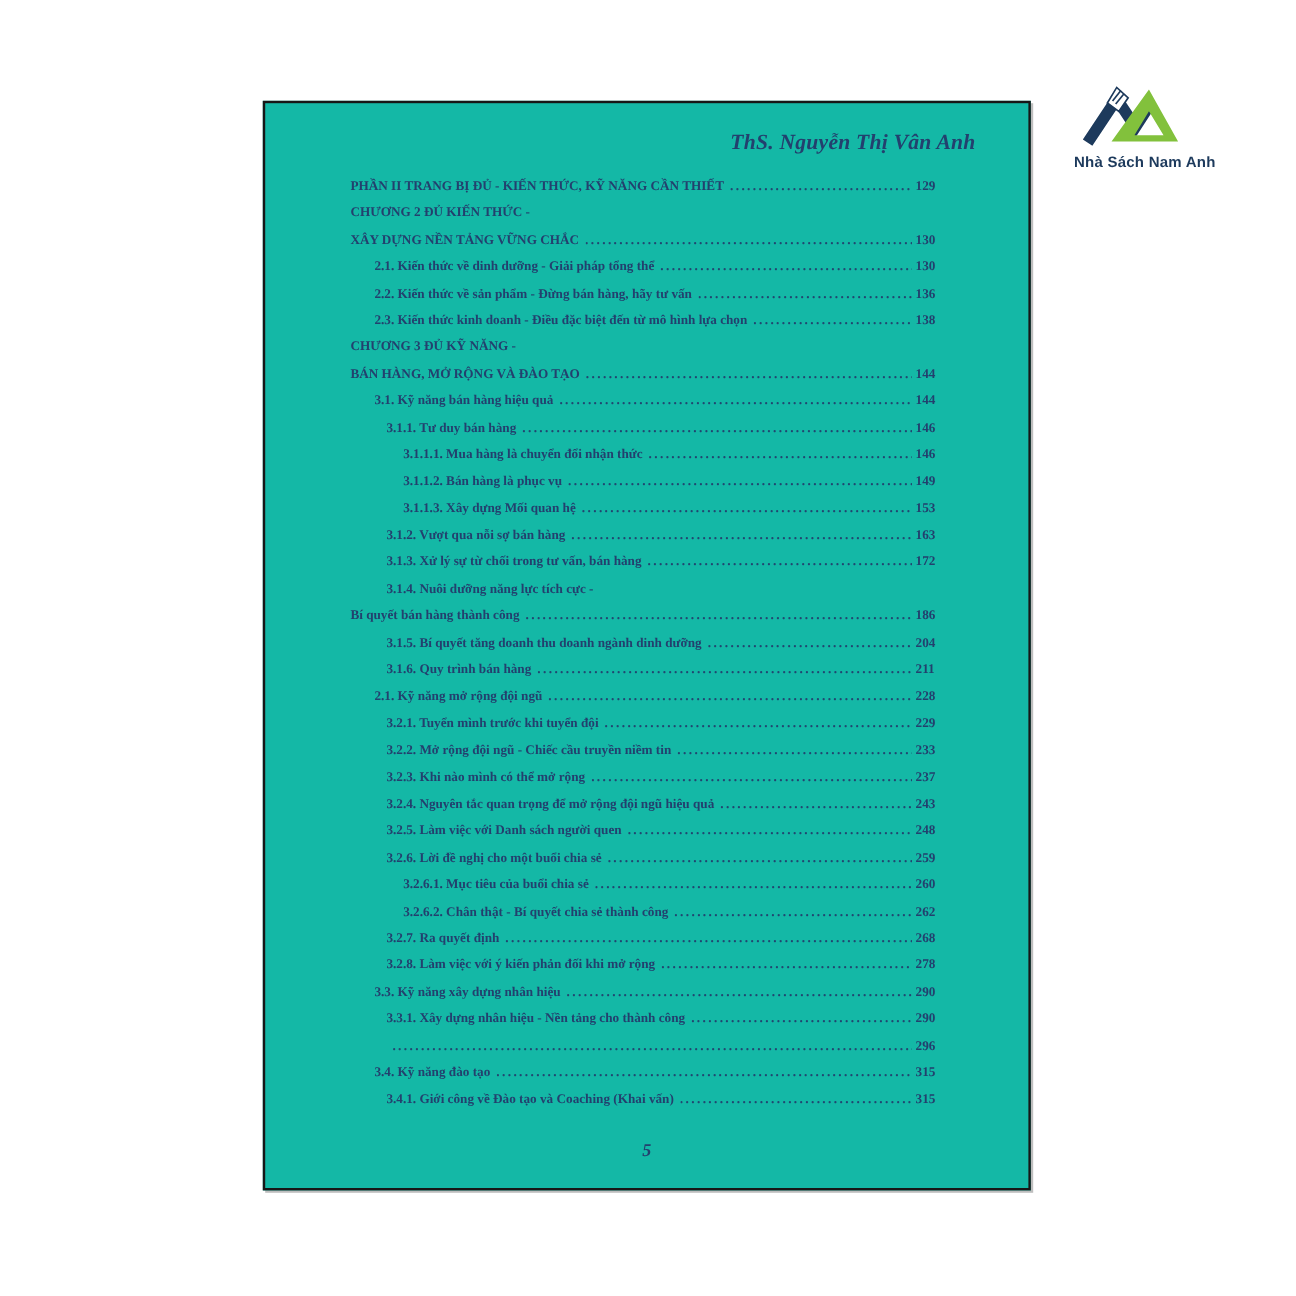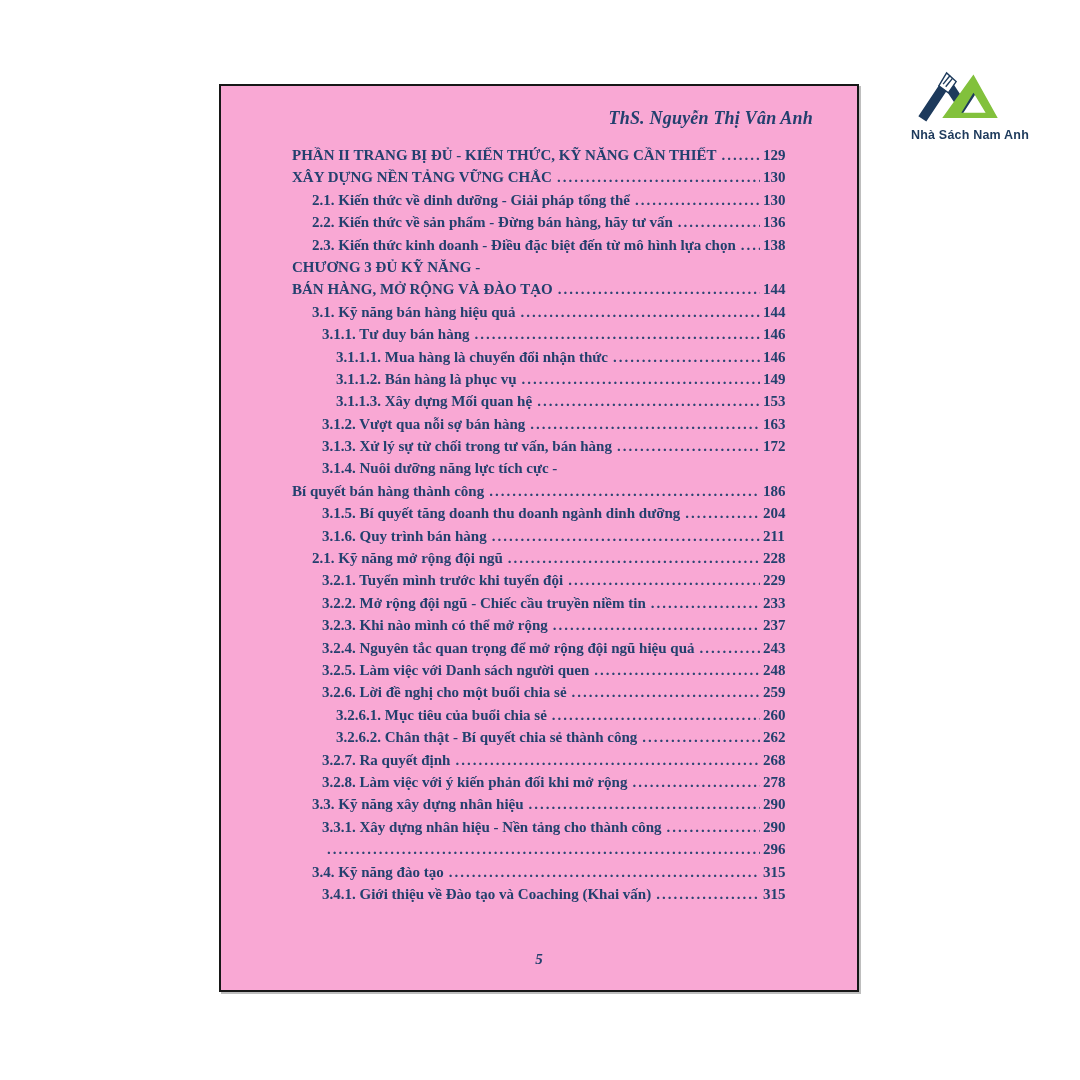--- a/index.html
+++ b/index.html
@@ -8,32 +8,32 @@
     --navy:#1d3a5c;
     --green:#82c13c;
     --border:#171717;
   }
   .canvas{position:relative;width:1080px;height:1080px;background:#fff;
     font-family:"Liberation Serif", serif;}
 
   
   .sheet{
     position:absolute;left:219px;top:84px;width:640px;height:908px;
-    box-sizing:border-box;background:#f9a8d4;
+    box-sizing:border-box;background:#14b8a6;
     border:2px solid var(--border);
     box-shadow:2px 2px 0 rgba(110,110,110,.45);
   }
   .author{
     position:absolute;top:22px;right:44px;
     font-style:italic;font-weight:700;font-size:18px;color:var(--ink);
     letter-spacing:.2px;
   }
   .toc{
     position:absolute;top:58px;left:71px;right:64px;
-    color:var(--ink);font-size:15px;
+    color:var(--ink);font-size:11px;
   }
   .toc-row{
     display:flex;align-items:baseline;height:22.4px;line-height:22.4px;
     white-space:nowrap;
     font-weight:bold;
   }
   .toc-row.bold{font-weight:700;}
   .toc-row.lvl1{padding-left:20px;}
   .toc-row.lvl2{padding-left:30px;}
   .toc-row.lvl3{padding-left:44px;}
@@ -45,21 +45,20 @@
   .toc-page{flex:0 0 auto;min-width:30px;}
   .footer-page{
     position:absolute;bottom:22px;left:0;width:100%;text-align:center;
     font-style:italic;font-weight:700;font-size:15px;color:var(--ink);
   }
 
   
   .logo{
     position:absolute;top:70px;left:892px;width:124px;text-align:center;
     font-family:"Liberation Sans", sans-serif;
-    margin-left:16px;
   }
   .logo svg{display:block;margin:0 auto;width:104px;height:56px;}
   .logo-text{
     margin-top:2px;font-size:12.5px;font-weight:700;color:var(--navy);
     letter-spacing:.2px;white-space:nowrap;
   }
 </style>
 </head>
 <body>
 
@@ -68,20 +67,25 @@
   <div class="sheet">
     <div class="author">ThS. Nguyễn Thị Vân Anh</div>
 
     <div class="toc" id="toc-list">
         <div class="toc-row lvl0 bold">
     <span class="toc-text">PHẦN II TRANG BỊ ĐỦ - KIẾN THỨC, KỸ NĂNG CẦN THIẾT</span>
     <span class="toc-dots">............................................................................................................................................................................................................................</span>
     <span class="toc-page">129</span>
   </div>
         <div class="toc-row lvl0 bold">
+    <span class="toc-text">CHƯƠNG 2 ĐỦ KIẾN THỨC -</span>
+    <span class="toc-dots"></span>
+    <span class="toc-page" style="min-width: 0px;"></span>
+  </div>
+        <div class="toc-row lvl0 bold">
     <span class="toc-text">XÂY DỰNG NỀN TẢNG VỮNG CHẮC</span>
     <span class="toc-dots">............................................................................................................................................................................................................................</span>
     <span class="toc-page">130</span>
   </div>
         <div class="toc-row lvl1">
     <span class="toc-text">2.1. Kiến thức về dinh dưỡng - Giải pháp tổng thể</span>
     <span class="toc-dots">............................................................................................................................................................................................................................</span>
     <span class="toc-page">130</span>
   </div>
         <div class="toc-row lvl1">
@@ -227,21 +231,21 @@
         <div class="toc-row lvl2">
     <span class="toc-dots">............................................................................................................................................................................................................................</span>
     <span class="toc-page">296</span>
   </div>
         <div class="toc-row lvl1">
     <span class="toc-text">3.4. Kỹ năng đào tạo</span>
     <span class="toc-dots">............................................................................................................................................................................................................................</span>
     <span class="toc-page">315</span>
   </div>
         <div class="toc-row lvl2">
-    <span class="toc-text">3.4.1. Giới thiệu về Đào tạo và Coaching (Khai vấn)</span>
+    <span class="toc-text">3.4.1. Giới công về Đào tạo và Coaching (Khai vấn)</span>
     <span class="toc-dots">............................................................................................................................................................................................................................</span>
     <span class="toc-page">315</span>
   </div>
       </div>
 
     <div class="footer-page">5</div>
   </div>
 
   <div class="logo">
     <svg viewBox="0 0 120 62" aria-hidden="true">

